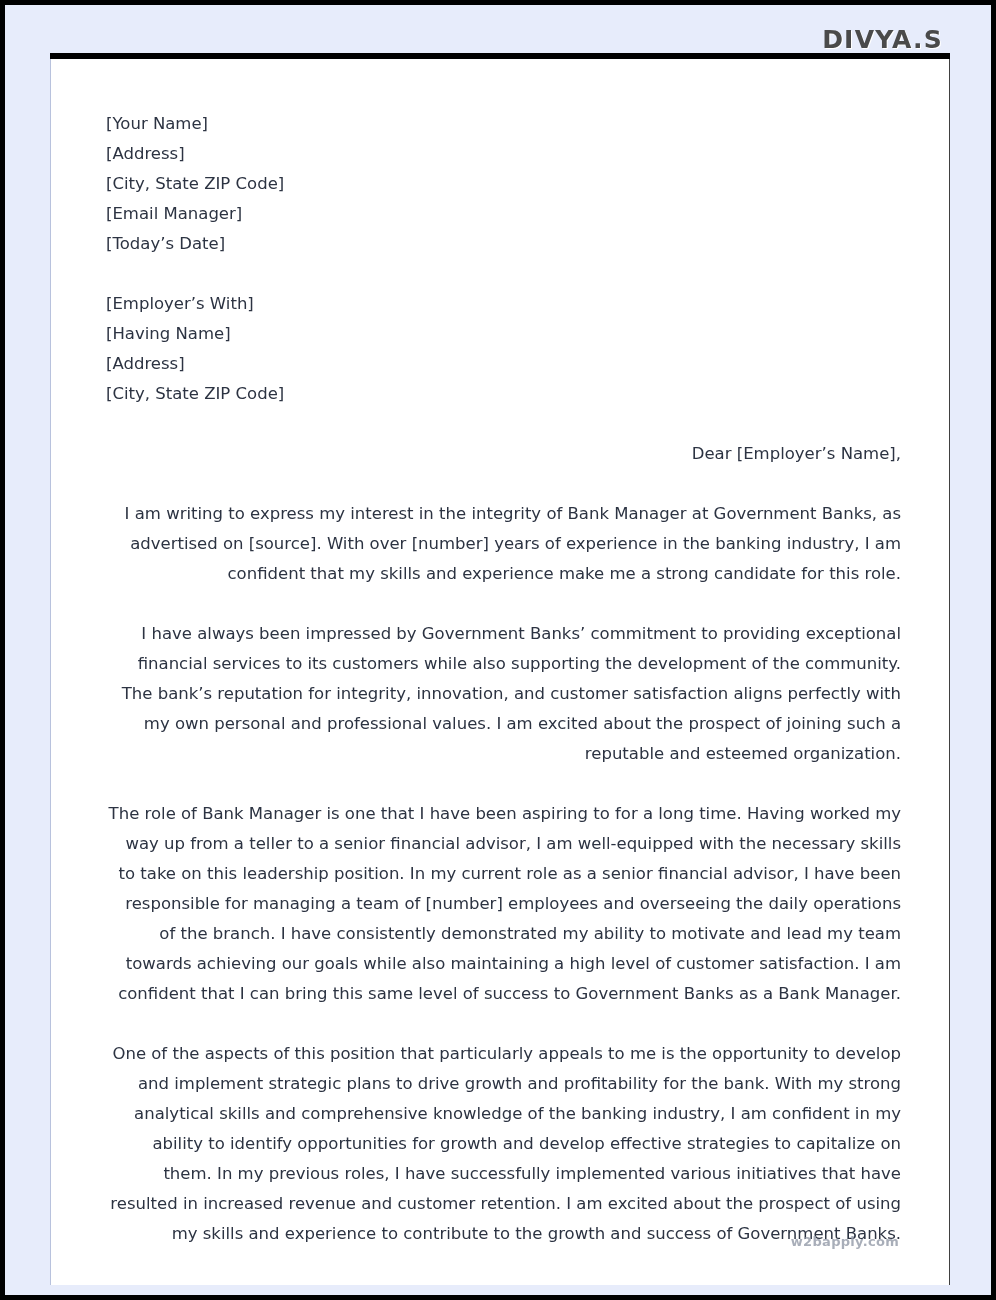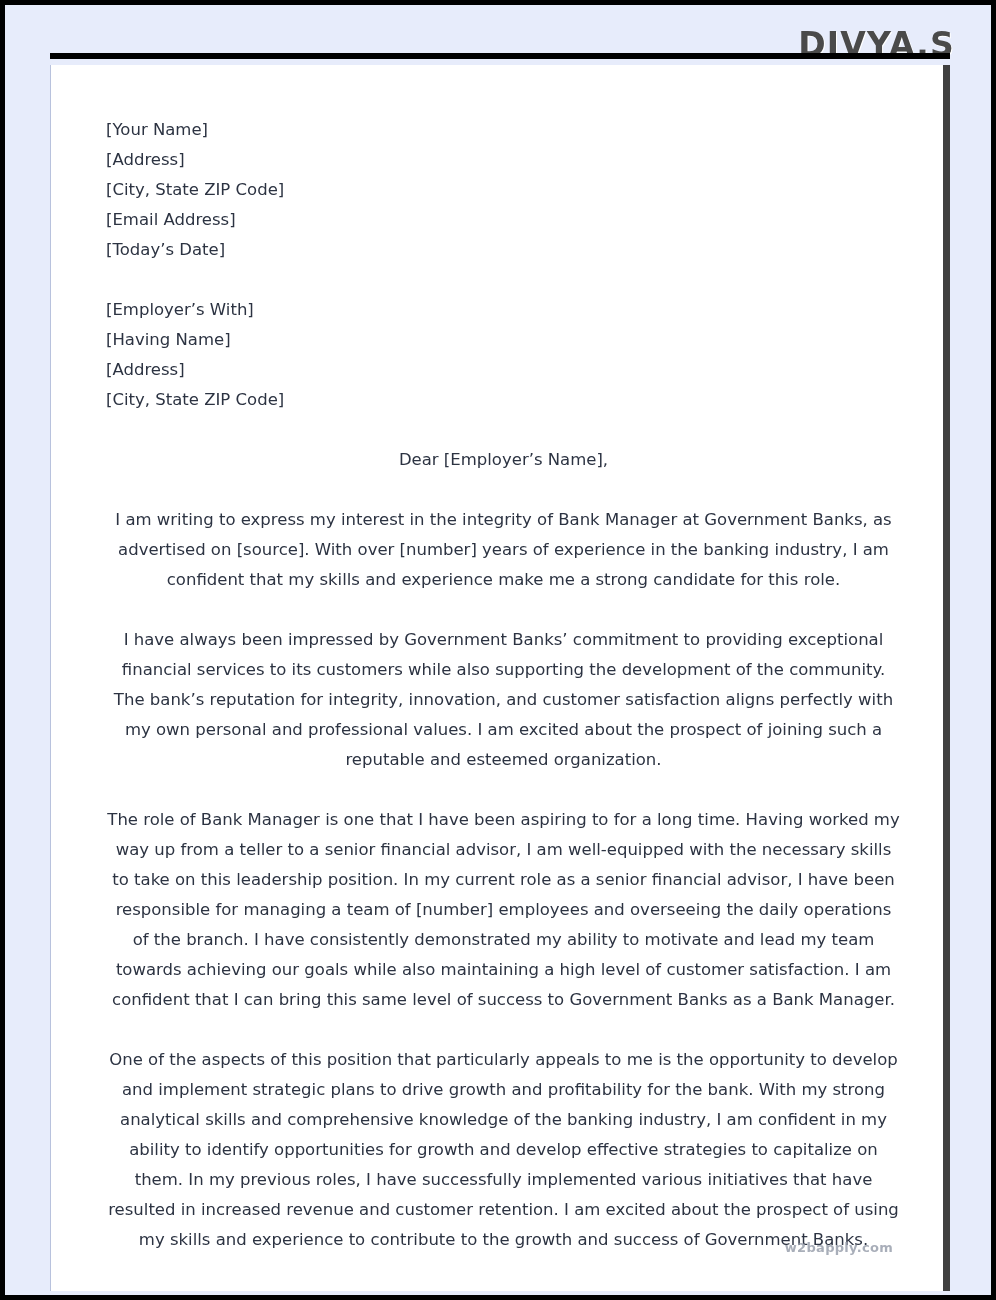--- a/index.html
+++ b/index.html
@@ -24,67 +24,67 @@
   }
   .header {
     position: absolute;
     left: 0;
     top: 0;
     width: 986px;
     height: 48px;
   }
   .brand {
     position: absolute;
-    right: 36px;
+    right: 48px;
     top: 20px;
     font-family: "DejaVu Sans", sans-serif;
-    font-size: 33px;
+    font-size: 25px;
     font-weight: bold;
     letter-spacing: 1.2px;
     color: #4a4a4a;
     text-shadow: 1px 1px 0 #ffffff;
   }
   .rule {
     position: absolute;
     left: 45px;
     top: 48px;
     width: 900px;
     height: 6px;
     background: #000000;
   }
   .sheet {
     position: absolute;
     left: 45px;
-    top: 60px;
+    top: 54px;
     width: 900px;
     height: 1226px;
     background: #ffffff;
     border-left: 1px solid #b8c2dd;
-    border-right: 7px solid #404040;
+    border-right: 1px solid #404040;
     box-sizing: border-box;
     overflow: hidden;
   }
   .letter {
     position: absolute;
     left: 55px;
     top: 50px;
     width: 795px;
     font-size: 16.5px;
     line-height: 30px;
     color: #2c3342;
   }
   .letter .block {
     margin: 0 0 30px 0;
   }
   .letter .line {
     white-space: pre-wrap;
   }
   .letter p {
     margin: 0 0 30px 0;
-    text-align: center;
+    text-align: right;
   }
   .watermark {
     position: absolute;
     right: 50px;
     bottom: 36px;
     font-size: 13px;
     color: #9aa0ad;
     opacity: 0.85;
     letter-spacing: 0.3px;
     font-weight: bold;
@@ -102,21 +102,21 @@
   <div class="rule"></div>
 
   <div class="sheet">
 
     <div class="letter">
 
       <div class="block">
         <div class="line">[Your Name]</div>
         <div class="line">[Address]</div>
         <div class="line">[City, State ZIP Code]</div>
-        <div class="line">[Email Address]</div>
+        <div class="line">[Email Manager]</div>
         <div class="line">[Today’s Date]</div>
       </div>
 
       <div class="block">
         <div class="line">[Employer’s With]</div>
         <div class="line">[Having Name]</div>
         <div class="line">[Address]</div>
         <div class="line">[City, State ZIP Code]</div>
       </div>
 

